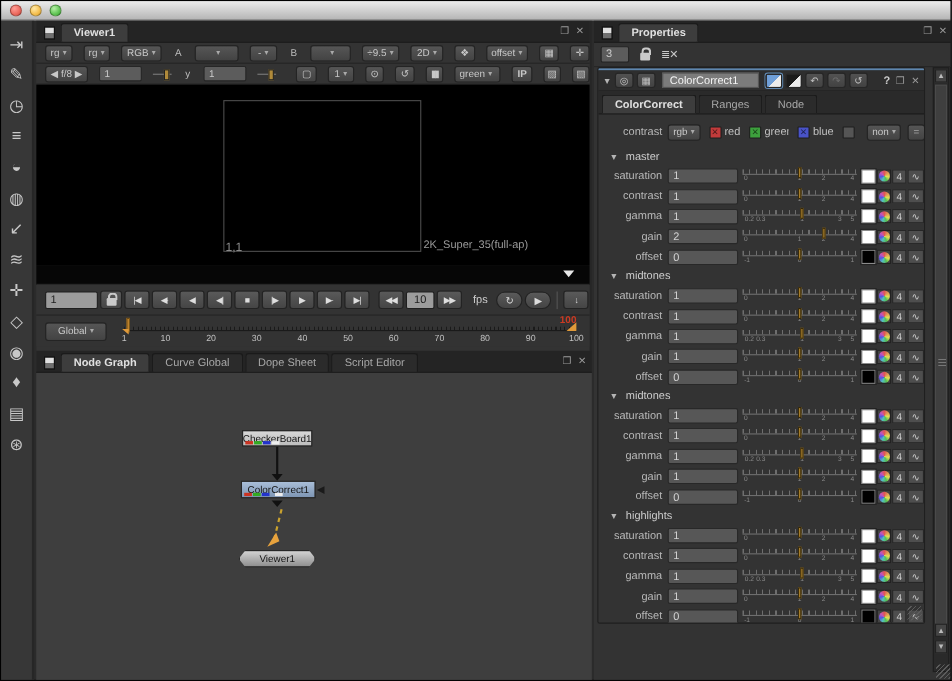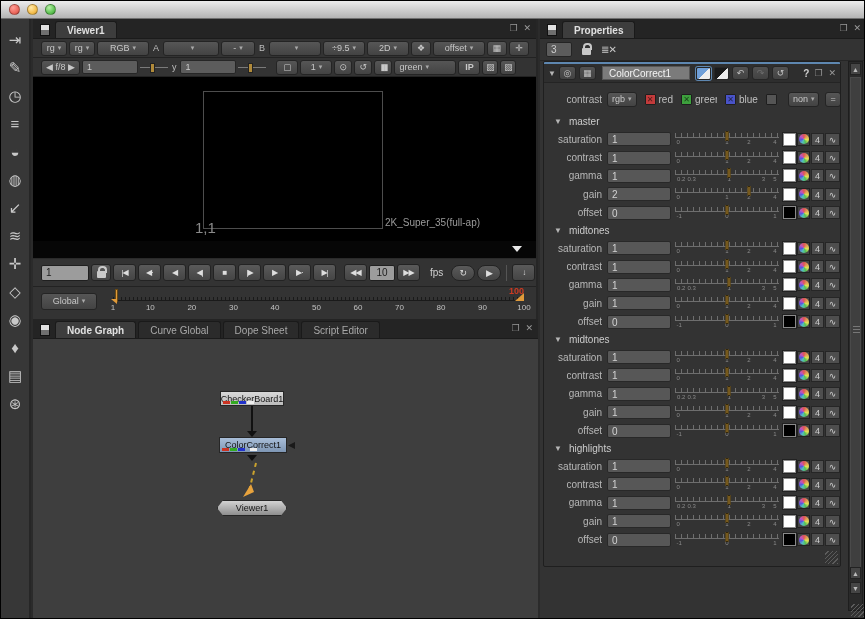--- a/index.html
+++ b/index.html
@@ -23,31 +23,31 @@
   .phandle{width:10px;height:12px;margin:0 5px 2px 7px;border:1px solid #111;background:linear-gradient(#e0e0e0 50%,#6f6f6f 50%);}
   .tab{padding:3px 11px 2px;font-size:10px;color:#a8a8a8;background:#2b2b2b;border:1px solid #1a1a1a;border-bottom:none;border-radius:3px 3px 0 0;margin-right:2px;white-space:nowrap;}
   .tab.active{background:#3d3d3d;color:#e0e0e0;font-weight:bold;}
   .winbtns{position:absolute;right:5px;top:5px;display:flex;gap:6px;color:#9a9a9a;font-size:9px;line-height:9px;}
   .winbtns span{cursor:default;}
   
   .left-toolbar{position:absolute;left:0;top:18px;width:30px;height:601px;background:#373737;border-right:2px solid #262626;padding-top:6px;}
   .tool{width:26px;height:27px;margin:1px auto;display:flex;align-items:center;justify-content:center;color:#c8c8c8;font-size:15px;border-radius:3px;}
   
   .viewer-panel{left:32px;top:18px;width:505px;height:300px;border-right:2px solid #262626;}
-  .vrow{position:relative;height:19px;background:#333;border-bottom:1px solid #222;display:flex;align-items:center;gap:2px;padding:0 0 0 8px;}
+  .vrow{position:relative;height:19px;background:#333;border-bottom:1px solid #222;display:flex;align-items:center;gap:10px;padding:0 0 0 8px;}
   .vbtn{height:15px;background:linear-gradient(#565656,#434343);border:1px solid #242424;border-radius:3px;color:#c8c8c8;font-size:9px;display:flex;align-items:center;justify-content:center;padding:0 4px;white-space:nowrap;}
   .vbtn.dd::after{content:"▾";margin-left:3px;font-size:7px;color:#aaa;}
   .vlabel{color:#bdbdbd;font-size:9px;padding:0 2px;}
   .vfield{height:14px;background:#5c5c5c;border:1px solid #262626;border-radius:2px;color:#cccccc;font-size:9px;padding:1px 4px;display:flex;align-items:center;}
   .msl{position:relative;width:28px;height:12px;}
   .msl::before{content:"";position:absolute;left:0;right:0;top:6px;height:1px;background:#7a7a7a;}
   .msl::after{content:"";position:absolute;left:10px;top:2px;width:3px;height:8px;background:#b08a3a;border:1px solid #222;}
   .vimage{position:relative;height:164px;background:#000;overflow:hidden;}
   .fmt-rect{position:absolute;left:170px;top:14px;width:180px;height:138px;border:1px solid #4d4d4d;}
-  .fmt-coords{position:absolute;left:162px;top:142px;color:#8a8a8a;font-size:15px;}
+  .fmt-coords{position:absolute;left:172px;top:142px;color:#8a8a8a;font-size:11px;}
   .fmt-name{position:absolute;left:352px;top:140px;color:#9a9a9a;font-size:10px;}
   .vinfo{position:relative;height:18px;background:#060606;border-bottom:1px solid #2a2a2a;}
   .vinfo .expand{position:absolute;right:14px;top:5px;width:0;height:0;border-left:5px solid transparent;border-right:5px solid transparent;border-top:6px solid #e8e8e8;}
   .transport{position:relative;height:28px;background:#333;border-bottom:1px solid #222;display:flex;align-items:center;gap:2px;padding-left:8px;}
   .tframe{width:48px;height:16px;background:#9c9c9c;border:1px solid #1f1f1f;border-radius:2px;color:#1c1c1c;font-size:10px;padding:0 4px;display:flex;align-items:center;}
   .tbtn{width:23px;height:17px;background:linear-gradient(#5a5a5a,#454545);border:1px solid #232323;border-radius:3px;color:#dedede;font-size:8px;display:flex;align-items:center;justify-content:center;letter-spacing:-1px;}
   .lockbtn{width:20px;}
   .lockglyph{position:relative;width:9px;height:7px;background:#c9c9c9;border-radius:1px;margin-top:4px;}
   .lockglyph::before{content:"";position:absolute;left:1px;top:-5px;width:5px;height:5px;border:2px solid #c9c9c9;border-bottom:none;border-radius:4px 4px 0 0;}
   .tinc{width:26px;height:16px;background:#9c9c9c;border:1px solid #1f1f1f;border-radius:2px;color:#1c1c1c;font-size:10px;display:flex;align-items:center;justify-content:center;}
@@ -345,20 +345,25 @@
         <span class="split bw"></span>
         <span class="hbtn">↶</span>
         <span class="hbtn dim">↷</span>
         <span class="hbtn">↺</span>
         <span class="qmark" style="margin-left:auto">?</span>
         <span class="winbtns" style="position:static;display:flex;gap:6px">
           <span>❐</span>
           <span>✕</span>
         </span>
       </div>
+      <div class="cctabs" id="ccTabs">
+          <span class="tab active">ColorCorrect</span>
+          <span class="tab">Ranges</span>
+          <span class="tab">Node</span>
+        </div>
       <div class="ccbody">
         <div class="chan-row">
           <span class="cc-label">contrast</span>
           <span class="vbtn dd" style="width:40px">rgb</span>
           <span id="chanBoxes" style="display:flex;align-items:center">
               <span class="cb" style="background: rgb(194, 59, 59);">✕</span>
               <span class="cb-label">red</span>
               <span class="cb" style="background: rgb(61, 160, 61);">✕</span>
               <span class="cb-label">green</span>
               <span class="cb" style="background: rgb(73, 83, 200);">✕</span>

